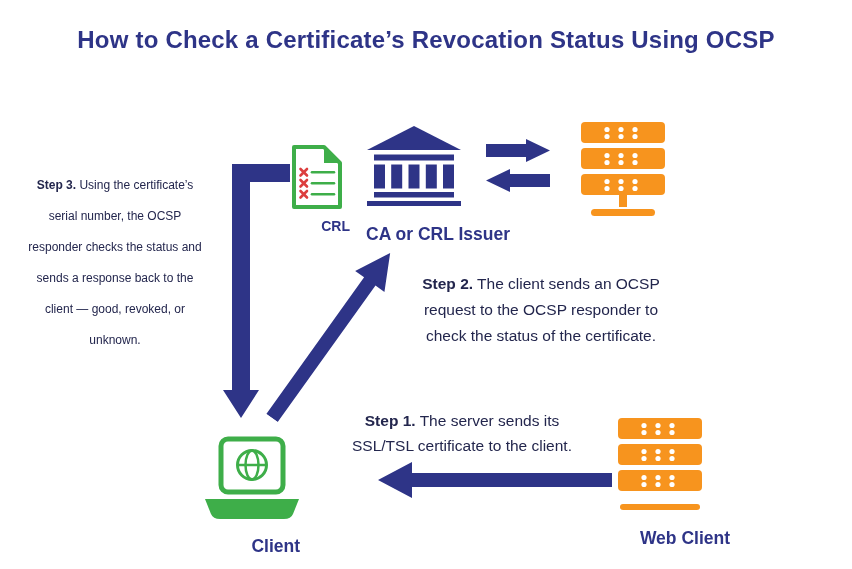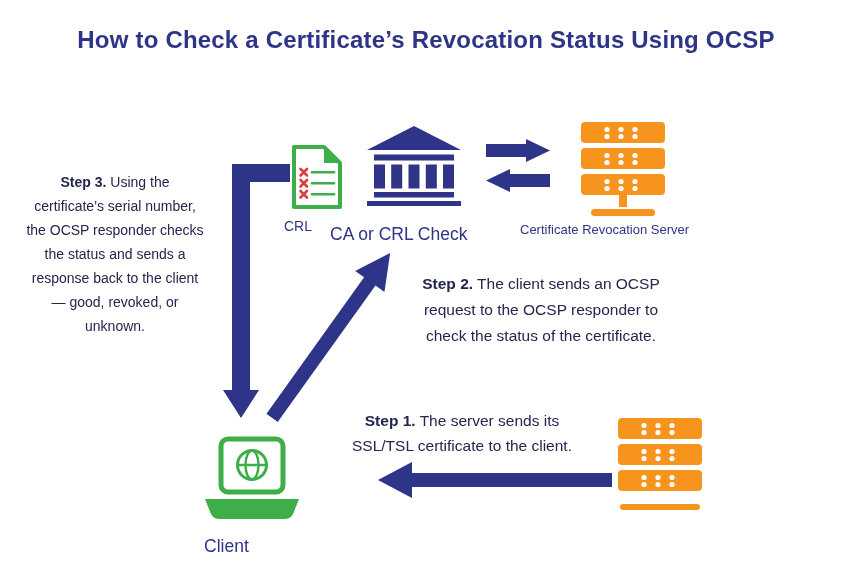--- a/index.html
+++ b/index.html
@@ -9,27 +9,27 @@
     --red:#DC3E3E;
     --dark-text:#23264D;
     --background:#FFFFFF;
   }
   *{margin:0;padding:0;box-sizing:border-box;}
   html,body{background:var(--background);}
   body{font-family:"Liberation Sans", sans-serif;}
   .canvas{position:relative;width:852px;height:569px;background:var(--background);overflow:hidden;}
   .abs{position:absolute;}
   .title{left:0;right:0;top:26px;text-align:center;font-size:24px;font-weight:700;color:var(--navy);letter-spacing:0.2px;}
-  .node-label{color:var(--navy);text-align:left;}
+  .node-label{color:var(--navy);text-align:right;font-weight:bold;}
   .label-lg{font-size:17.5px;}
   .label-md{font-size:14px;}
   .label-sm{font-size:13px;}
   .step-text{color:var(--dark-text);text-align:center;font-size:15.5px;line-height:26px;}
   .step-text b{font-weight:700;color:var(--dark-text);}
-  #step3-text{font-size:14px;line-height:24px;}
+  #step3-text{font-size:12px;line-height:31px;}
   #step1-text{line-height:25px;}
   .arrow-fill{fill:var(--navy);}
   #ocsp-request-arrow-wrap{transform:rotate(-54.4deg);transform-origin:0 19px;}
 </style>
 </head>
 <body>
 
 <div class="canvas">
 
   <h1 class="abs title">How to Check a Certificate’s Revocation Status Using OCSP</h1>
@@ -59,21 +59,21 @@
       <rect x="7" y="28.5" width="80" height="6"></rect>
       <rect x="7" y="38.5" width="11" height="24"></rect>
       <rect x="24.2" y="38.5" width="11" height="24"></rect>
       <rect x="41.5" y="38.5" width="11" height="24"></rect>
       <rect x="58.8" y="38.5" width="11" height="24"></rect>
       <rect x="76" y="38.5" width="11" height="24"></rect>
       <rect x="7" y="66" width="80" height="5.5"></rect>
       <rect x="0" y="75" width="94" height="5"></rect>
     </g>
   </svg>
-  <div class="abs node-label label-lg" style="left:330px;top:224px;width:180px;">CA or CRL Check</div>
+  <div class="abs node-label label-lg" style="left:330px;top:224px;width:180px;">CA or CRL Issuer</div>
 
   <svg class="abs" style="left:486px;top:139px;" width="64" height="23" viewBox="0 0 64 23">
     <polygon class="arrow-fill" points="0,5 40,5 40,0 64,11.5 40,23 40,18 0,18"></polygon>
   </svg>
   <svg class="abs" style="left:486px;top:169px;" width="64" height="23" viewBox="0 0 64 23">
     <polygon class="arrow-fill" points="0,11.5 24,0 24,5 64,5 64,18 24,18 24,23"></polygon>
   </svg>
 
   <svg class="abs" style="left:581px;top:122px;" width="84" height="94" viewBox="0 0 84 94">
     <g fill="var(--orange)">
@@ -97,21 +97,20 @@
         <circle cx="40" cy="40.5" r="2.6"></circle>
         <circle cx="54" cy="40.5" r="2.6"></circle>
       <circle cx="26" cy="59.5" r="2.6"></circle>
         <circle cx="40" cy="59.5" r="2.6"></circle>
         <circle cx="54" cy="59.5" r="2.6"></circle>
       <circle cx="26" cy="66.5" r="2.6"></circle>
         <circle cx="40" cy="66.5" r="2.6"></circle>
         <circle cx="54" cy="66.5" r="2.6"></circle>
     </g>
   </svg>
-  <div class="abs node-label label-sm" style="left:520px;top:222px;width:205px;">Certificate Revocation Server</div>
 
   <div class="abs step-text" id="step3-text" style="left:25px;top:170px;width:180px;">
     <b>Step 3.</b><span> Using the certificate’s serial number, the OCSP responder checks the status and sends a response back to the client — good, revoked, or unknown.</span>
   </div>
 
   <svg class="abs" style="left:222px;top:164px;" width="68" height="254" viewBox="0 0 68 254">
     <polygon class="arrow-fill" points="68,0 10,0 10,226 1,226 19,254 37,226 28,226 28,18 68,18"></polygon>
   </svg>
 
   <div class="abs" id="ocsp-request-arrow-wrap" style="left:272px;top:399px;width:203px;height:38px;">
@@ -162,14 +161,15 @@
         <circle cx="40" cy="40.5" r="2.6"></circle>
         <circle cx="54" cy="40.5" r="2.6"></circle>
       <circle cx="26" cy="59.5" r="2.6"></circle>
         <circle cx="40" cy="59.5" r="2.6"></circle>
         <circle cx="54" cy="59.5" r="2.6"></circle>
       <circle cx="26" cy="66.5" r="2.6"></circle>
         <circle cx="40" cy="66.5" r="2.6"></circle>
         <circle cx="54" cy="66.5" r="2.6"></circle>
     </g>
   </svg>
+  <div class="abs node-label label-lg" style="left:590px;top:528px;width:140px;">Web Client</div>
 
 </div>
 
 </body></html>

